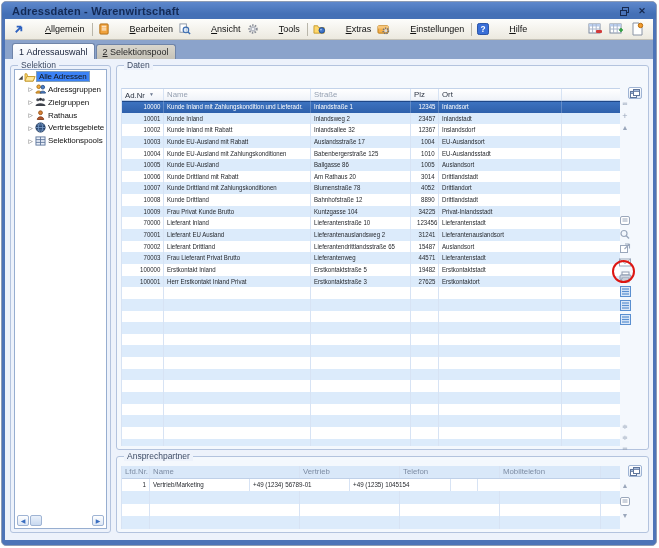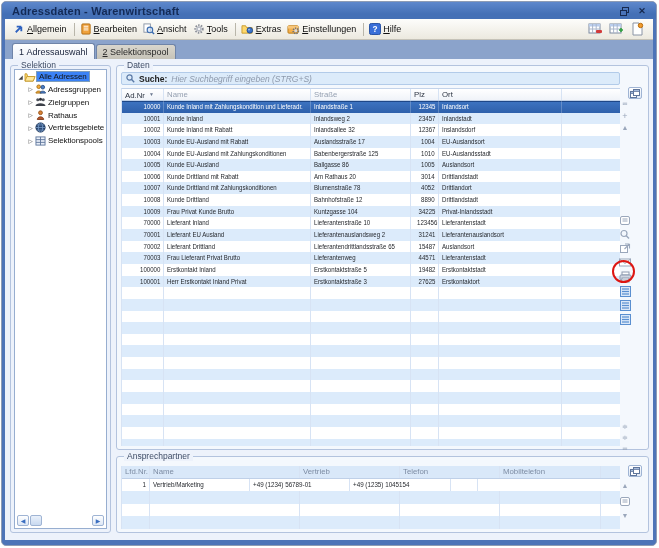--- a/index.html
+++ b/index.html
@@ -4,21 +4,21 @@
 <style>
 * { margin:0; padding:0; box-sizing:border-box; }
 html,body { width:659px; height:548px; background:#fff; font-family:"Liberation Sans",sans-serif; overflow:hidden; }
 .window { position:absolute; left:1px; top:1px; width:656px; height:545px; background:#4d74b8; border:1px solid #8e9cb4; border-radius:5px; }
 .titlebar { height:17px; display:flex; align-items:center; padding:1px 8px 0 10px; background:linear-gradient(180deg,#5e88cc,#4470b6 70%,#4470b6); border-radius:4px 4px 0 0; }
 .title { font-size:11px; font-weight:bold; color:#132a56; letter-spacing:0.2px; }
 .winbtns { margin-left:auto; display:flex; gap:6px; align-items:center; }
 .winbtn { width:12px; height:11px; display:flex; align-items:center; justify-content:center; color:#15284e; font-size:9px; font-weight:bold; cursor:default; }
 .chrome { position:absolute; left:3px; right:3px; top:17px; bottom:5px; background:#edf2fb; display:flex; flex-direction:column; }
 .menubar { height:21px; background:linear-gradient(180deg,#fdfdfb,#ece9df); border-bottom:1px solid #c5c2b8; display:flex; align-items:center; padding:0 6px; position:relative; flex:none; }
-.menu-item { display:flex; align-items:center; gap:2px; padding:1px 4px 1px 2px; font-size:9px; color:#111; }
+.menu-item { display:flex; align-items:center; gap:20px; padding:1px 4px 1px 2px; font-size:9px; color:#111; }
 .menu-item u { text-decoration:underline; }
 .menu-sep { width:1px; height:13px; background:#b9b6aa; margin:0 3px; }
 .mb-right { position:absolute; right:7px; top:2px; display:flex; gap:4px; }
 .mb-right .mi { width:17px; height:16px; display:flex; align-items:center; justify-content:center; }
 .tabband { height:19px; background:#8ba3cb; display:flex; align-items:flex-end; padding:0 0 0 7px; flex:none; }
 .tab { height:16px; display:flex; align-items:center; padding:0 6px; font-size:9px; border:1px solid #6f84a8; border-bottom:none; border-radius:3px 3px 0 0; margin-right:1px; }
 .tab.active { background:linear-gradient(180deg,#ffffff,#eef2f9); color:#19233c; position:relative; z-index:2; }
 .tab.inactive { background:linear-gradient(180deg,#d9d6cd,#c6c3b8); color:#2a2a2a; height:15px; }
 .content { flex:1; display:flex; padding:2px 4px 7px 5px; gap:5px; }
 .groupbox { position:relative; border:1px solid #b3c3de; border-radius:3px; }
@@ -268,30 +268,20 @@
               <div class="hs-btn">◀</div>
               <div class="hs-thumb"></div>
               <div class="hs-spacer"></div>
               <div class="hs-btn">▶</div>
             </div>
           </div>
       </div>
       <div class="rightcol">
         <div class="groupbox daten">
           <span class="gb-label">Daten</span>
-          <div class="searchrow">
-            <span>
-                <svg width="9" height="9" viewBox="0 0 9 9">
-                  <circle cx="3.5" cy="3.5" r="2.6" fill="none" stroke="#5b7aa6" stroke-width="1.2"></circle>
-                  <line x1="5.6" y1="5.6" x2="8.2" y2="8.2" stroke="#5b7aa6" stroke-width="1.4"></line>
-                </svg>
-              </span>
-            <span class="slabel">Suche:</span>
-            <span class="sval">Hier Suchbegriff eingeben (STRG+S)</span>
-          </div>
           <div class="grid" id="maingrid">
               <div class="grow header">
                 <div class="gcell" style="width: 42px;">Ad.Nr<span class="sort-arrow">▼</span></div>
                 <div class="gcell muted" style="width: 147px;">Name</div>
                 <div class="gcell muted" style="width: 100px;">Straße</div>
                 <div class="gcell" style="width: 28px;">Plz</div>
                 <div class="gcell" style="width: 123px;">Ort</div>
                 <div class="gcell" style="width: 66px;"></div>
               </div>
               <div class="grow selected">

